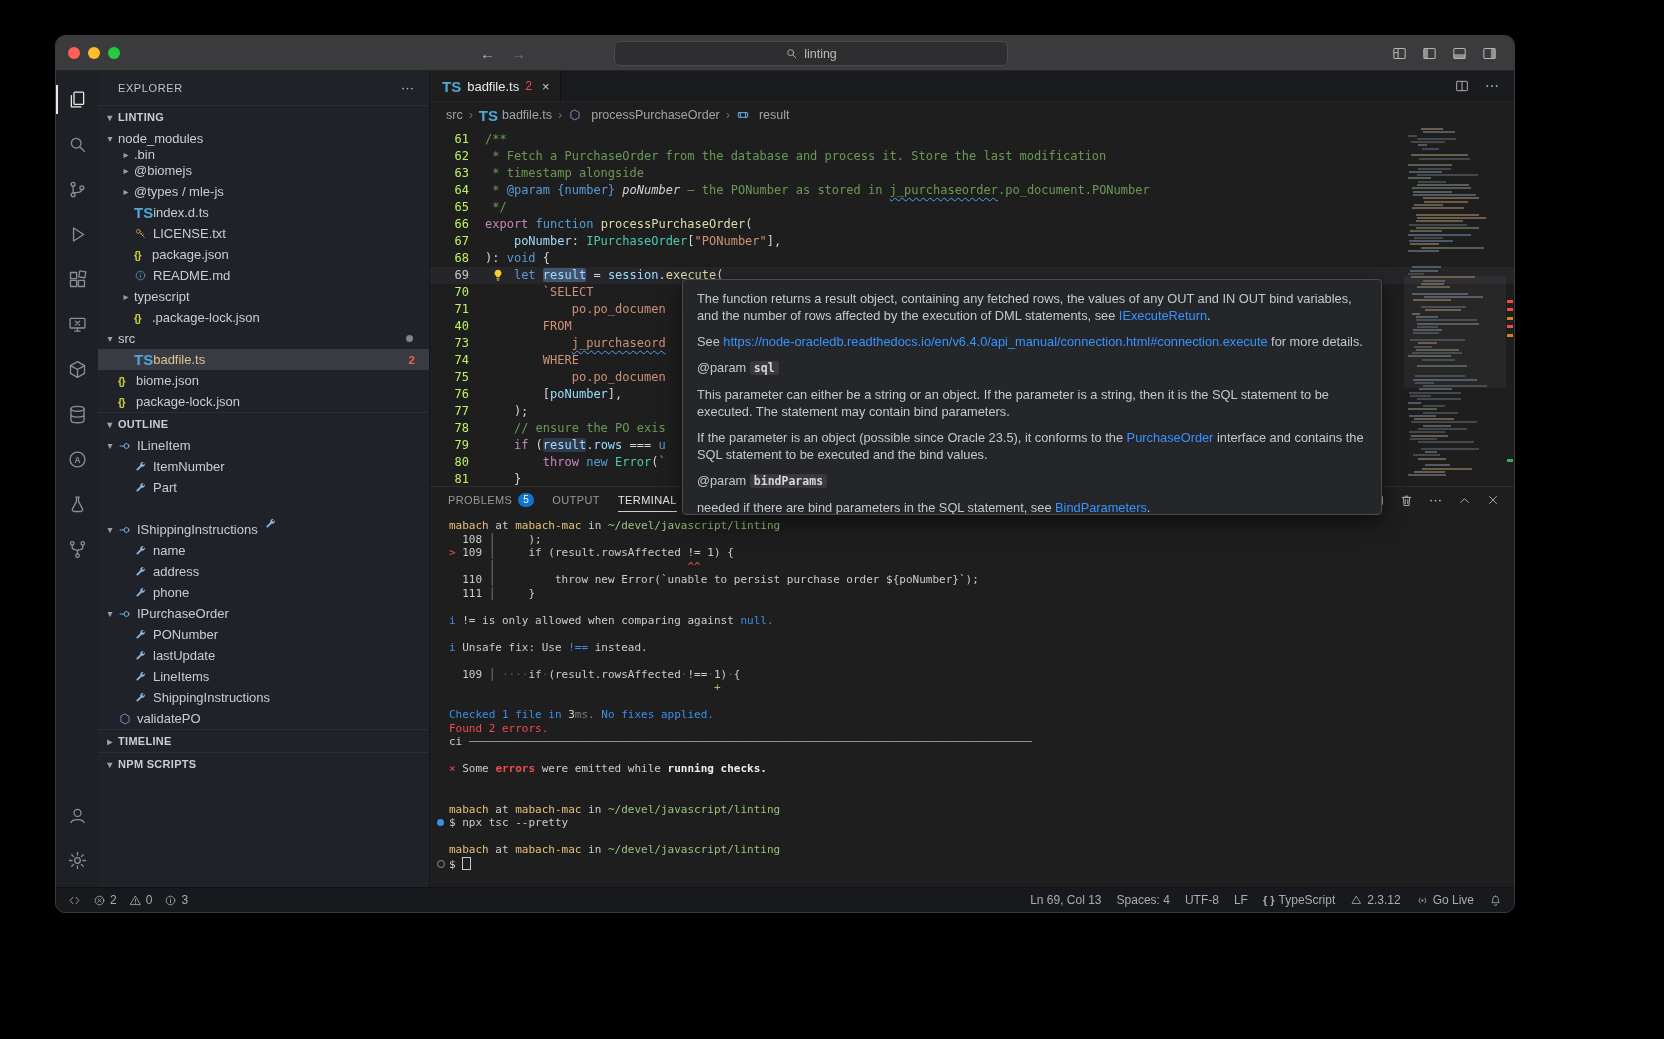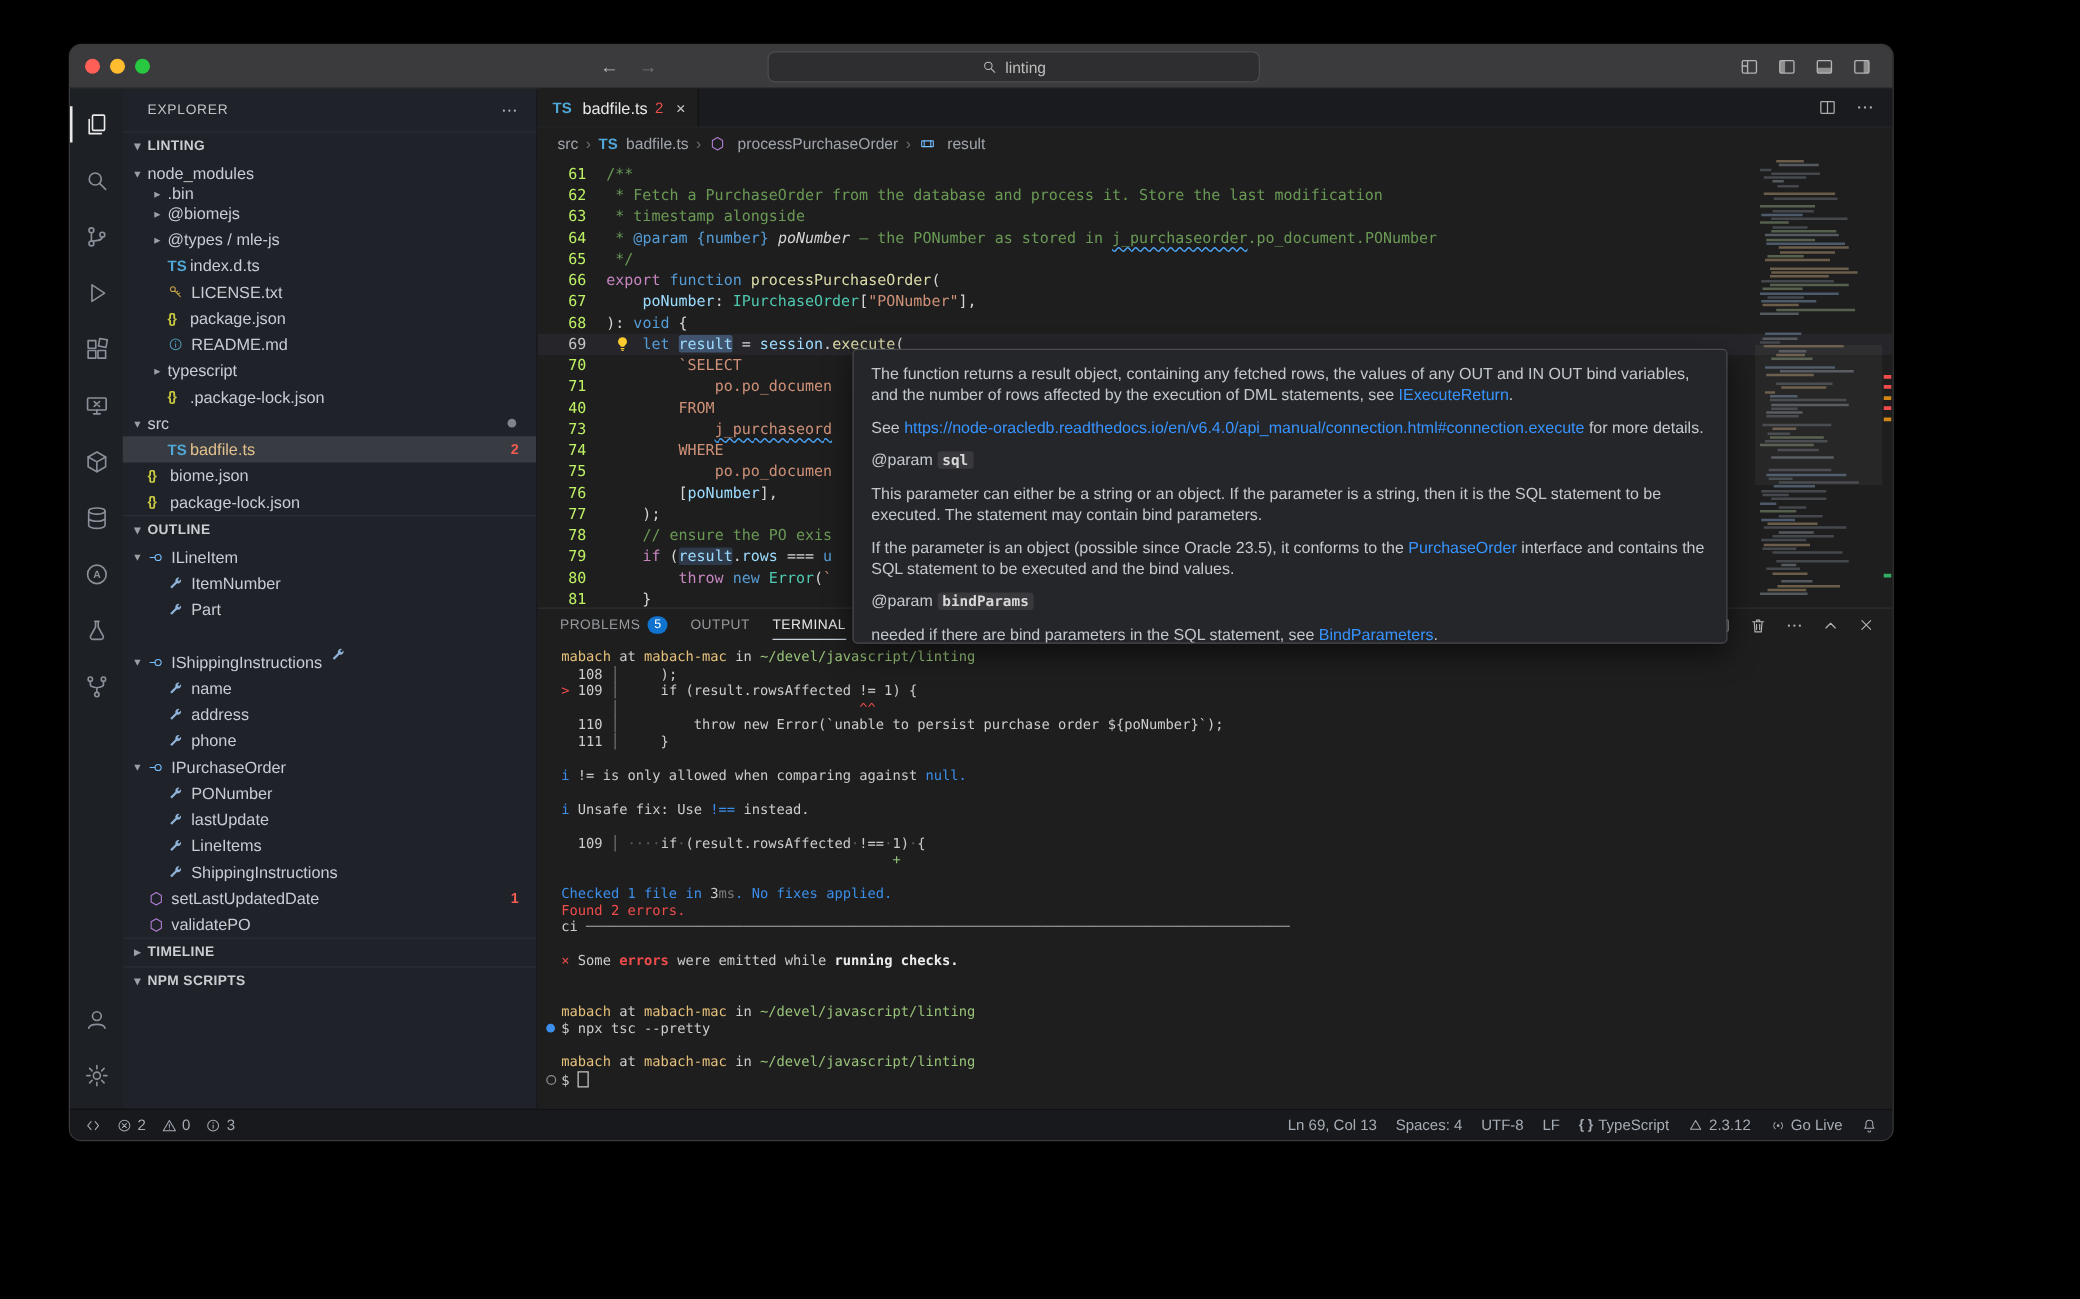--- a/index.html
+++ b/index.html
@@ -30,21 +30,21 @@
   .sb-top{flex:0 0 34px;display:flex;align-items:center;padding:0 14px 0 20px;font-size:11px;letter-spacing:.6px;color:#bfc4c9;}
   .sb-top .more{margin-left:auto;color:#aeb4ba;cursor:pointer;}
   .shead{height:22px;display:flex;align-items:center;font-size:11px;font-weight:bold;color:#c9ced3;border-top:1px solid #2b2e34;padding-left:4px;letter-spacing:.3px;cursor:pointer;}
   .twist{flex:0 0 16px;text-align:center;color:#9aa0a6;font-size:10px;}
   .trow{height:21px;display:flex;align-items:center;cursor:pointer;padding-right:6px;}
   .trow.half{height:11px;overflow:hidden;}
   .trow.sel{background:#383c42;}
   .tlabel{white-space:nowrap;overflow:hidden;}
   .tlabel.mod{color:#e2c08d;}
   .chip{flex:0 0 18px;font-weight:bold;text-align:left;}
-  .chip-ts{color:#4fa8d8;font-size:12px;}
+  .chip-ts{color:#4fa8d8;font-size:15px;}
   .chip-json{color:#cbcb41;font-size:11px;letter-spacing:-1px;}
   .ticon{flex:0 0 19px;display:flex;align-items:center;}
   .rbadge{margin-left:auto;color:#f25d52;font-size:11.5px;font-weight:bold;padding-right:8px;}
   .rdot{margin-left:auto;width:7px;height:7px;border-radius:50%;background:#8f959d;margin-right:10px;opacity:.85;}
   .npm-empty{padding:5px 0 7px 21px;color:#b9bec4;}
   .sect-body{overflow:hidden;}
   
   .editor-col{flex:1;display:flex;flex-direction:column;min-width:0;position:relative;background:#1e1e1e;}
   .tabsrow{flex:0 0 30px;background:#191b1e;display:flex;align-items:stretch;border-bottom:1px solid #252628;}
   .tab{display:flex;align-items:center;gap:6px;padding:0 10px 0 12px;background:#1e1e1e;color:#e8e8e8;font-size:13px;border-right:1px solid #101113;cursor:pointer;}
@@ -455,30 +455,20 @@
             </span>
             <span class="tlabel">ShippingInstructions</span>
           </div>
           <div class="trow" style="padding-left: 4px;">
             <span class="twist"></span>
             <span class="ticon">
               <svg width="14" height="14" viewBox="0 0 24 24" fill="none" stroke="#b180d7" stroke-width="1.5" stroke-linecap="round" stroke-linejoin="round" style="color:#b180d7">
                 <path d="M12 3.5l7 4v9l-7 4-7-4v-9z"></path>
               </svg>
             </span>
-            <span class="tlabel">setLastUpdatedDate</span>
-            <span class="rbadge">1</span>
-          </div>
-          <div class="trow" style="padding-left: 4px;">
-            <span class="twist"></span>
-            <span class="ticon">
-              <svg width="14" height="14" viewBox="0 0 24 24" fill="none" stroke="#b180d7" stroke-width="1.5" stroke-linecap="round" stroke-linejoin="round" style="color:#b180d7">
-                <path d="M12 3.5l7 4v9l-7 4-7-4v-9z"></path>
-              </svg>
-            </span>
             <span class="tlabel">validatePO</span>
           </div>
         </div>
       <div class="shead">
         <span class="twist">▸</span>
         <span>TIMELINE</span>
       </div>
       <div class="shead">
         <span class="twist">▾</span>
         <span>NPM SCRIPTS</span>

